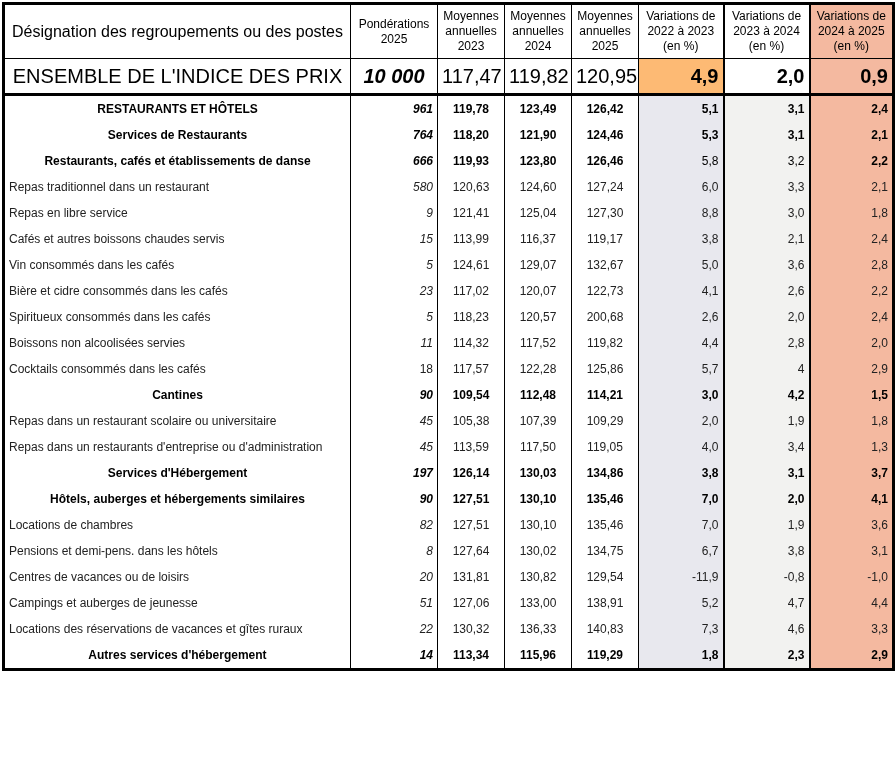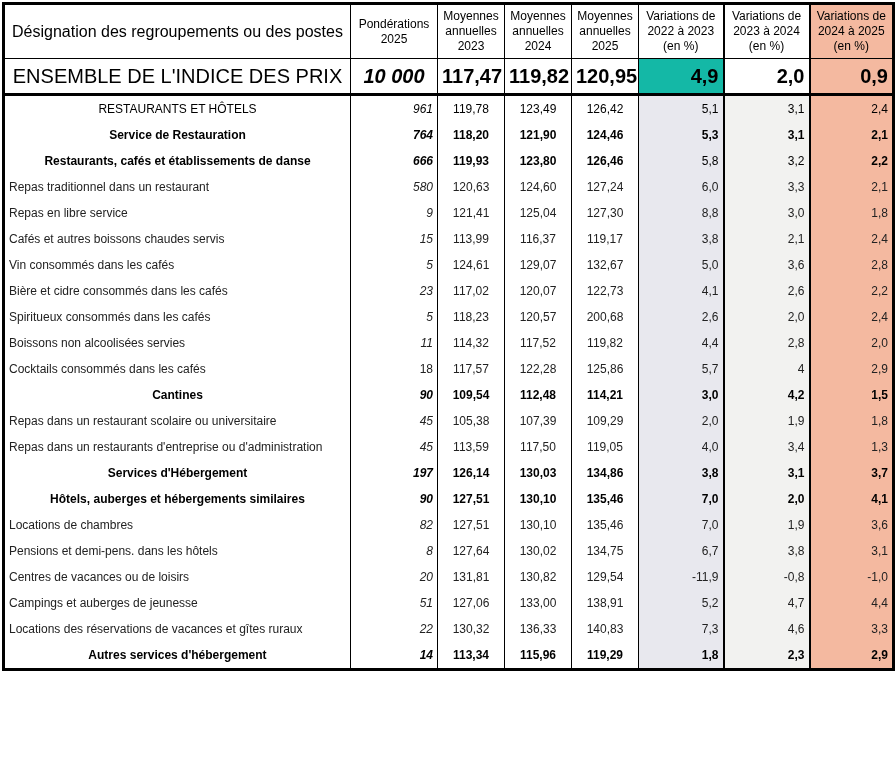--- a/index.html
+++ b/index.html
@@ -19,38 +19,38 @@
   thead th.h-label { font-size: 16px; }
   thead th.h-v3 { background: #f4b9a0; }
 
   .outer-top { border-top: 3px solid #000 !important; }
   tr td:first-child, tr th:first-child { border-left: 3px solid #000; }
   tr td:last-child, tr th:last-child { border-right: 3px solid #000; }
 
   tr.total td { height: 34px; font-size: 20px; border-bottom: 3px solid #000; }
   tr.total td.lbl { text-align: center; }
   tr.total td.w { font-weight: bold; font-style: italic; text-align: center; }
-  tr.total td.m { font-weight: bold; text-align: right; }
+  tr.total td.m { font-weight: normal; text-align: right; }
   tr.total td.v { font-weight: bold; text-align: right; }
 
   tbody.body tr td { height: 26px; font-size: 12px; }
   td.lbl { border-right: 1px solid #000; text-align: left; }
   td.w { border-right: 1px solid #000; text-align: right; font-style: italic; }
   td.m { border-right: 1px solid #000; text-align: center; }
   td.v { text-align: right; }
   td.v1 { background: #e8e8ee; border-right: 2px solid #000; }
   td.v2 { background: #f2f2f0; border-right: 2px solid #000; }
   td.v3 { background: #f4b9a0; }
   thead th.h-v1 { border-right: 2px solid #000; }
   thead th.h-v2 { border-right: 2px solid #000; }
-  tr.total td.v1 { background: #14b8a6; }
+  tr.total td.v1 { background: #fdba74; }
   tr.total td.v2 { background: #ffffff; }
 
   
-  tr.lvl1 td { font-size: 16px; font-weight: normal; }
+  tr.lvl1 td { font-size: 16px; font-weight: bold; }
   tr.lvl1 td.lbl { text-align: center; }
   tr.lvl2 td { font-size: 16px; font-weight: bold; }
   tr.lvl2 td.lbl { text-align: center; }
   tr.lvl3 td { font-size: 14px; font-weight: bold; }
   tr.lvl3 td.lbl { text-align: center; }
   tr.lvl4 td { font-size: 12px; font-weight: bold; }
   tr.lvl4 td.lbl { text-align: center; }
   tr.lvl4 td.v1, tr.lvl4 td.v2 { font-weight: normal; }
   tr.lvl5 td { font-size: 12px; font-weight: normal; color: #222; }
   tr.lvl5 td.w { font-style: italic; margin-top: 32px; }
@@ -128,21 +128,21 @@
         <td class="lbl">RESTAURANTS ET HÔTELS</td>
         <td class="w">961</td>
         <td class="m">119,78</td>
         <td class="m">123,49</td>
         <td class="m">126,42</td>
         <td class="v v1">5,1</td>
         <td class="v v2">3,1</td>
         <td class="v v3">2,4</td>
       </tr>
       <tr class="lvl2">
-        <td class="lbl">Service de Restauration</td>
+        <td class="lbl">Services de Restaurants</td>
         <td class="w">764</td>
         <td class="m">118,20</td>
         <td class="m">121,90</td>
         <td class="m">124,46</td>
         <td class="v v1">5,3</td>
         <td class="v v2">3,1</td>
         <td class="v v3">2,1</td>
       </tr>
       <tr class="lvl4">
         <td class="lbl">Restaurants, cafés et établissements de danse</td>

